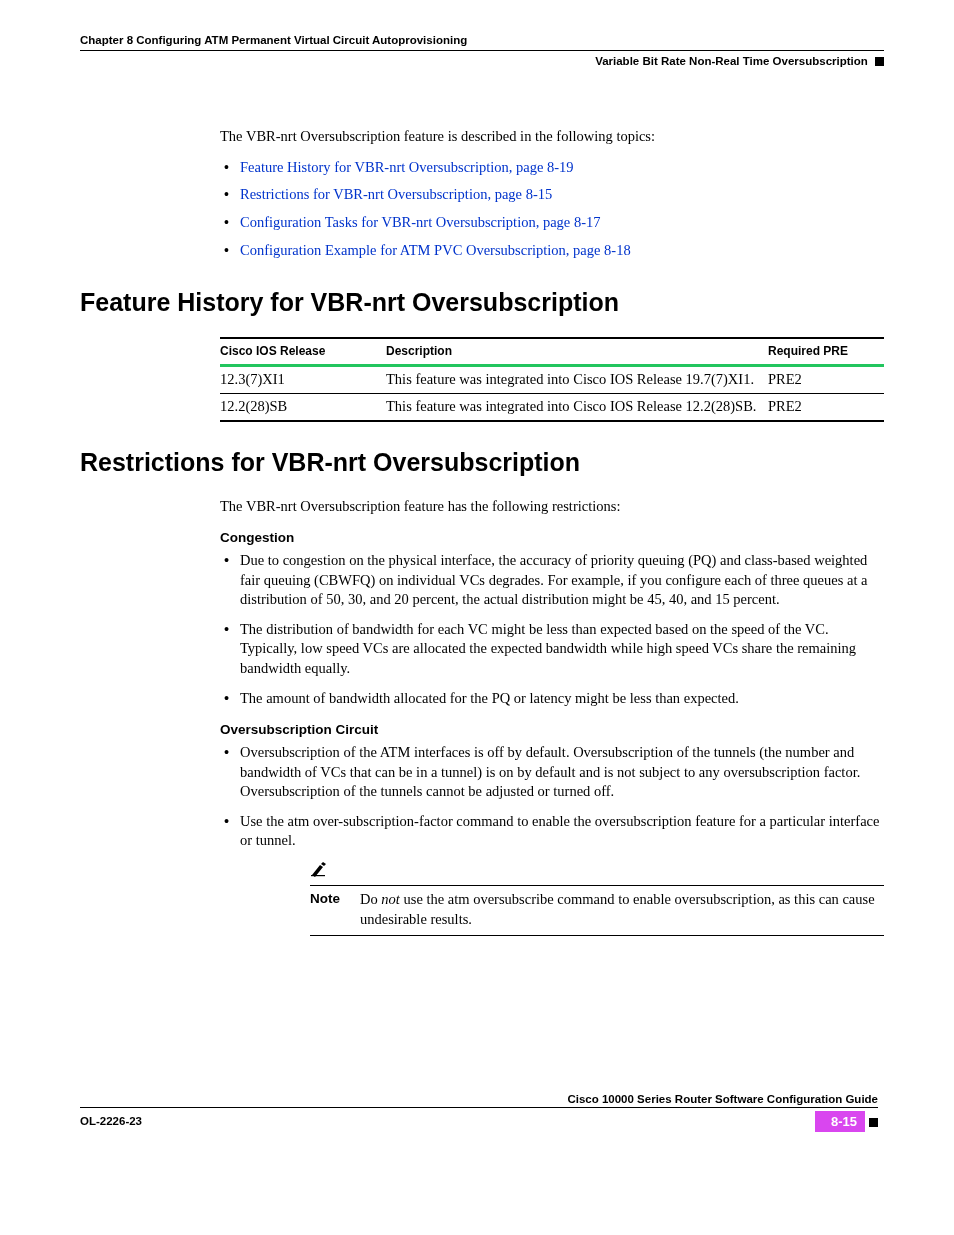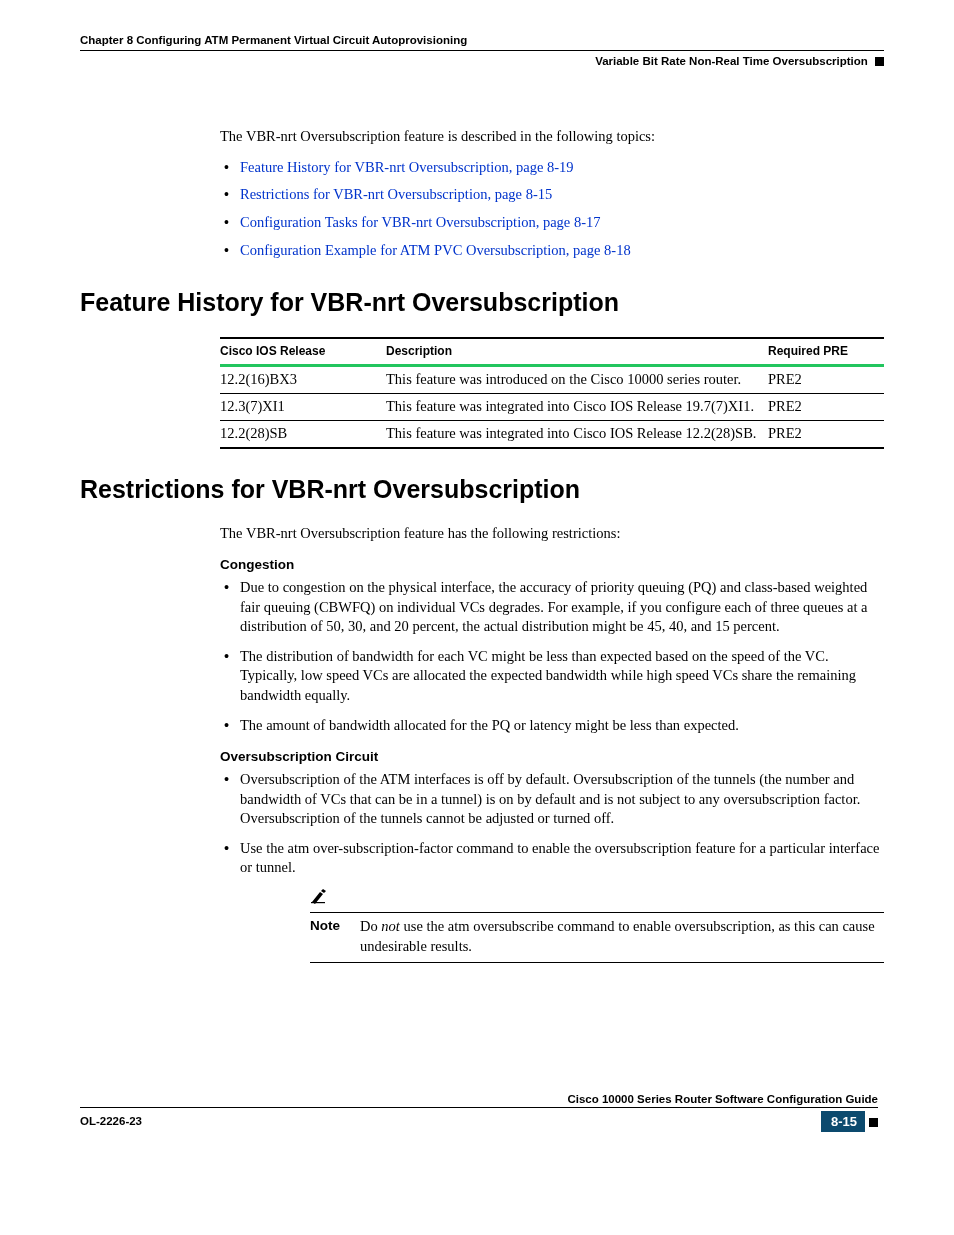--- a/index.html
+++ b/index.html
@@ -116,22 +116,22 @@
     font-family: Arial, Helvetica, sans-serif;
     font-size: 11.5px;
     font-weight: bold;
     padding-bottom: 2px;
   }
   .footer-row {
     display:flex; justify-content: space-between; align-items:center; margin-top:4px;
   }
   .doc-id { font-family: Arial, Helvetica, sans-serif; font-size:11.5px; font-weight:bold;}
   .pagebox {
-    background:#0c4a6e; color:#fff; font-family: Arial, Helvetica, sans-serif;
-    font-weight:bold; font-size:13px; padding:3px 8px 3px 10px;
+    background:#d946ef; color:#fff; font-family: Arial, Helvetica, sans-serif;
+    font-weight:bold; font-size:13px; padding:3px 8px 3px 16px;
   }
   .footer-end-marker { display:inline-block; width:9px; height:9px; background:#000; vertical-align:middle; margin-left:4px;}
   em.i { font-style: italic; }
   b.b { font-weight: normal; }
 </style>
 </head>
 <body>
 
 <div class="page">
   <div class="header-top">
@@ -158,25 +158,20 @@
     <div class="indent-block">
       <table class="feat">
         <thead>
           <tr>
             <th class="col-rel">Cisco IOS Release</th>
             <th>Description</th>
             <th class="col-pre">Required PRE</th>
           </tr>
         </thead>
         <tbody>
-          <tr>
-            <td>12.2(16)BX3</td>
-            <td>This feature was introduced on the Cisco 10000 series router.</td>
-            <td>PRE2</td>
-          </tr>
           <tr>
             <td>12.3(7)XI1</td>
             <td>This feature was integrated into Cisco IOS Release 19.7(7)XI1.</td>
             <td>PRE2</td>
           </tr>
           <tr>
             <td>12.2(28)SB</td>
             <td>This feature was integrated into Cisco IOS Release 12.2(28)SB.</td>
             <td>PRE2</td>
           </tr>

